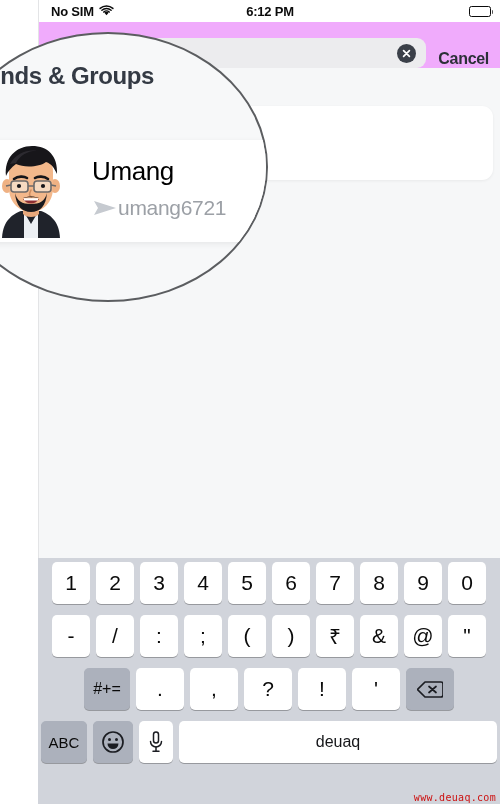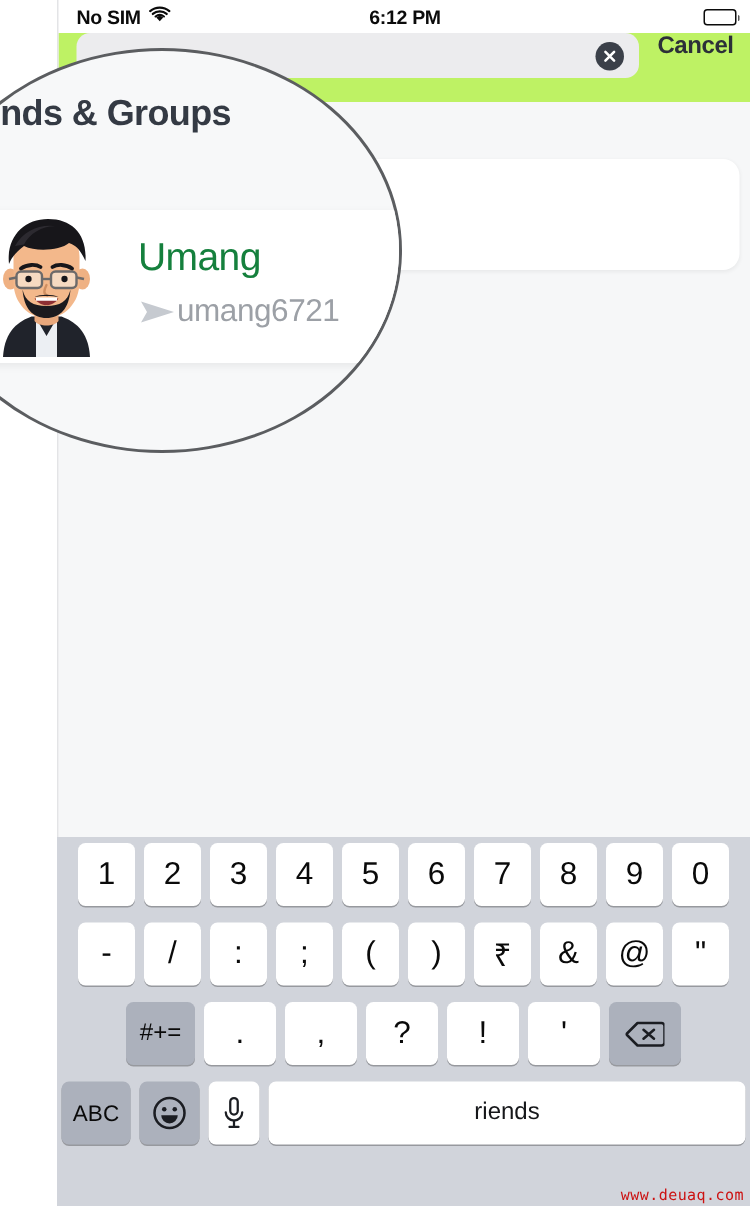--- a/index.html
+++ b/index.html
@@ -92,23 +92,23 @@
     background: #0b0b0b;
     border-radius: 1px;
   }
 
   
   #searchbar {
     position: absolute;
     left: 0; top: 22px;
     width: 462px;
     height: 46px;
-    background: #bef264;
-    display: flex;
-    align-items: flex-start;
+    background: #f0abfc;
+    display: flex;
+    align-items: flex-end;
     padding: 0 12px;
     box-sizing: border-box;
     z-index: 4;
   }
   #search-field {
     flex: 1;
     height: 30px;
     background: #ececee;
     border-radius: 9px;
     display: flex;
@@ -216,21 +216,21 @@
     left: 24px;
     top: 6px;
     width: 86px;
     height: 92px;
   }
   #friend-name {
     position: absolute;
     left: 128px;
     top: 16px;
     font-size: 26px;
-    color: #15803d;
+    color: #000000;
     letter-spacing: -0.4px;
   }
   #friend-handle-row {
     position: absolute;
     left: 128px;
     top: 56px;
     display: flex;
     align-items: center;
   }
   #send-icon { display:block; }
@@ -471,17 +471,17 @@
         <path d="M6.5 13.5 L17.5 13.5 A5.5 5.5 0 0 1 6.5 13.5 Z" fill="#1b1d22"></path>
       </svg>
     </div>
     <div class="key mic">
       <svg width="14" height="22" viewBox="0 0 14 22">
         <rect x="4.5" y="1" width="5" height="11" rx="2.5" fill="none" stroke="#1b1d22" stroke-width="1.5"></rect>
         <path d="M1.5 10.5 A5.5 5.5 0 0 0 12.5 10.5" fill="none" stroke="#1b1d22" stroke-width="1.5" stroke-linecap="round"></path>
         <path d="M7 16 L7 20 M4 20.3 L10 20.3" stroke="#1b1d22" stroke-width="1.5" stroke-linecap="round"></path>
       </svg>
     </div>
-    <div class="key space">riends</div>
+    <div class="key space">deuaq</div>
   </div>
 </div>
 
 <div id="watermark" style="color: rgb(204, 17, 17);">www.deuaq.com</div>
 
 </body></html>

